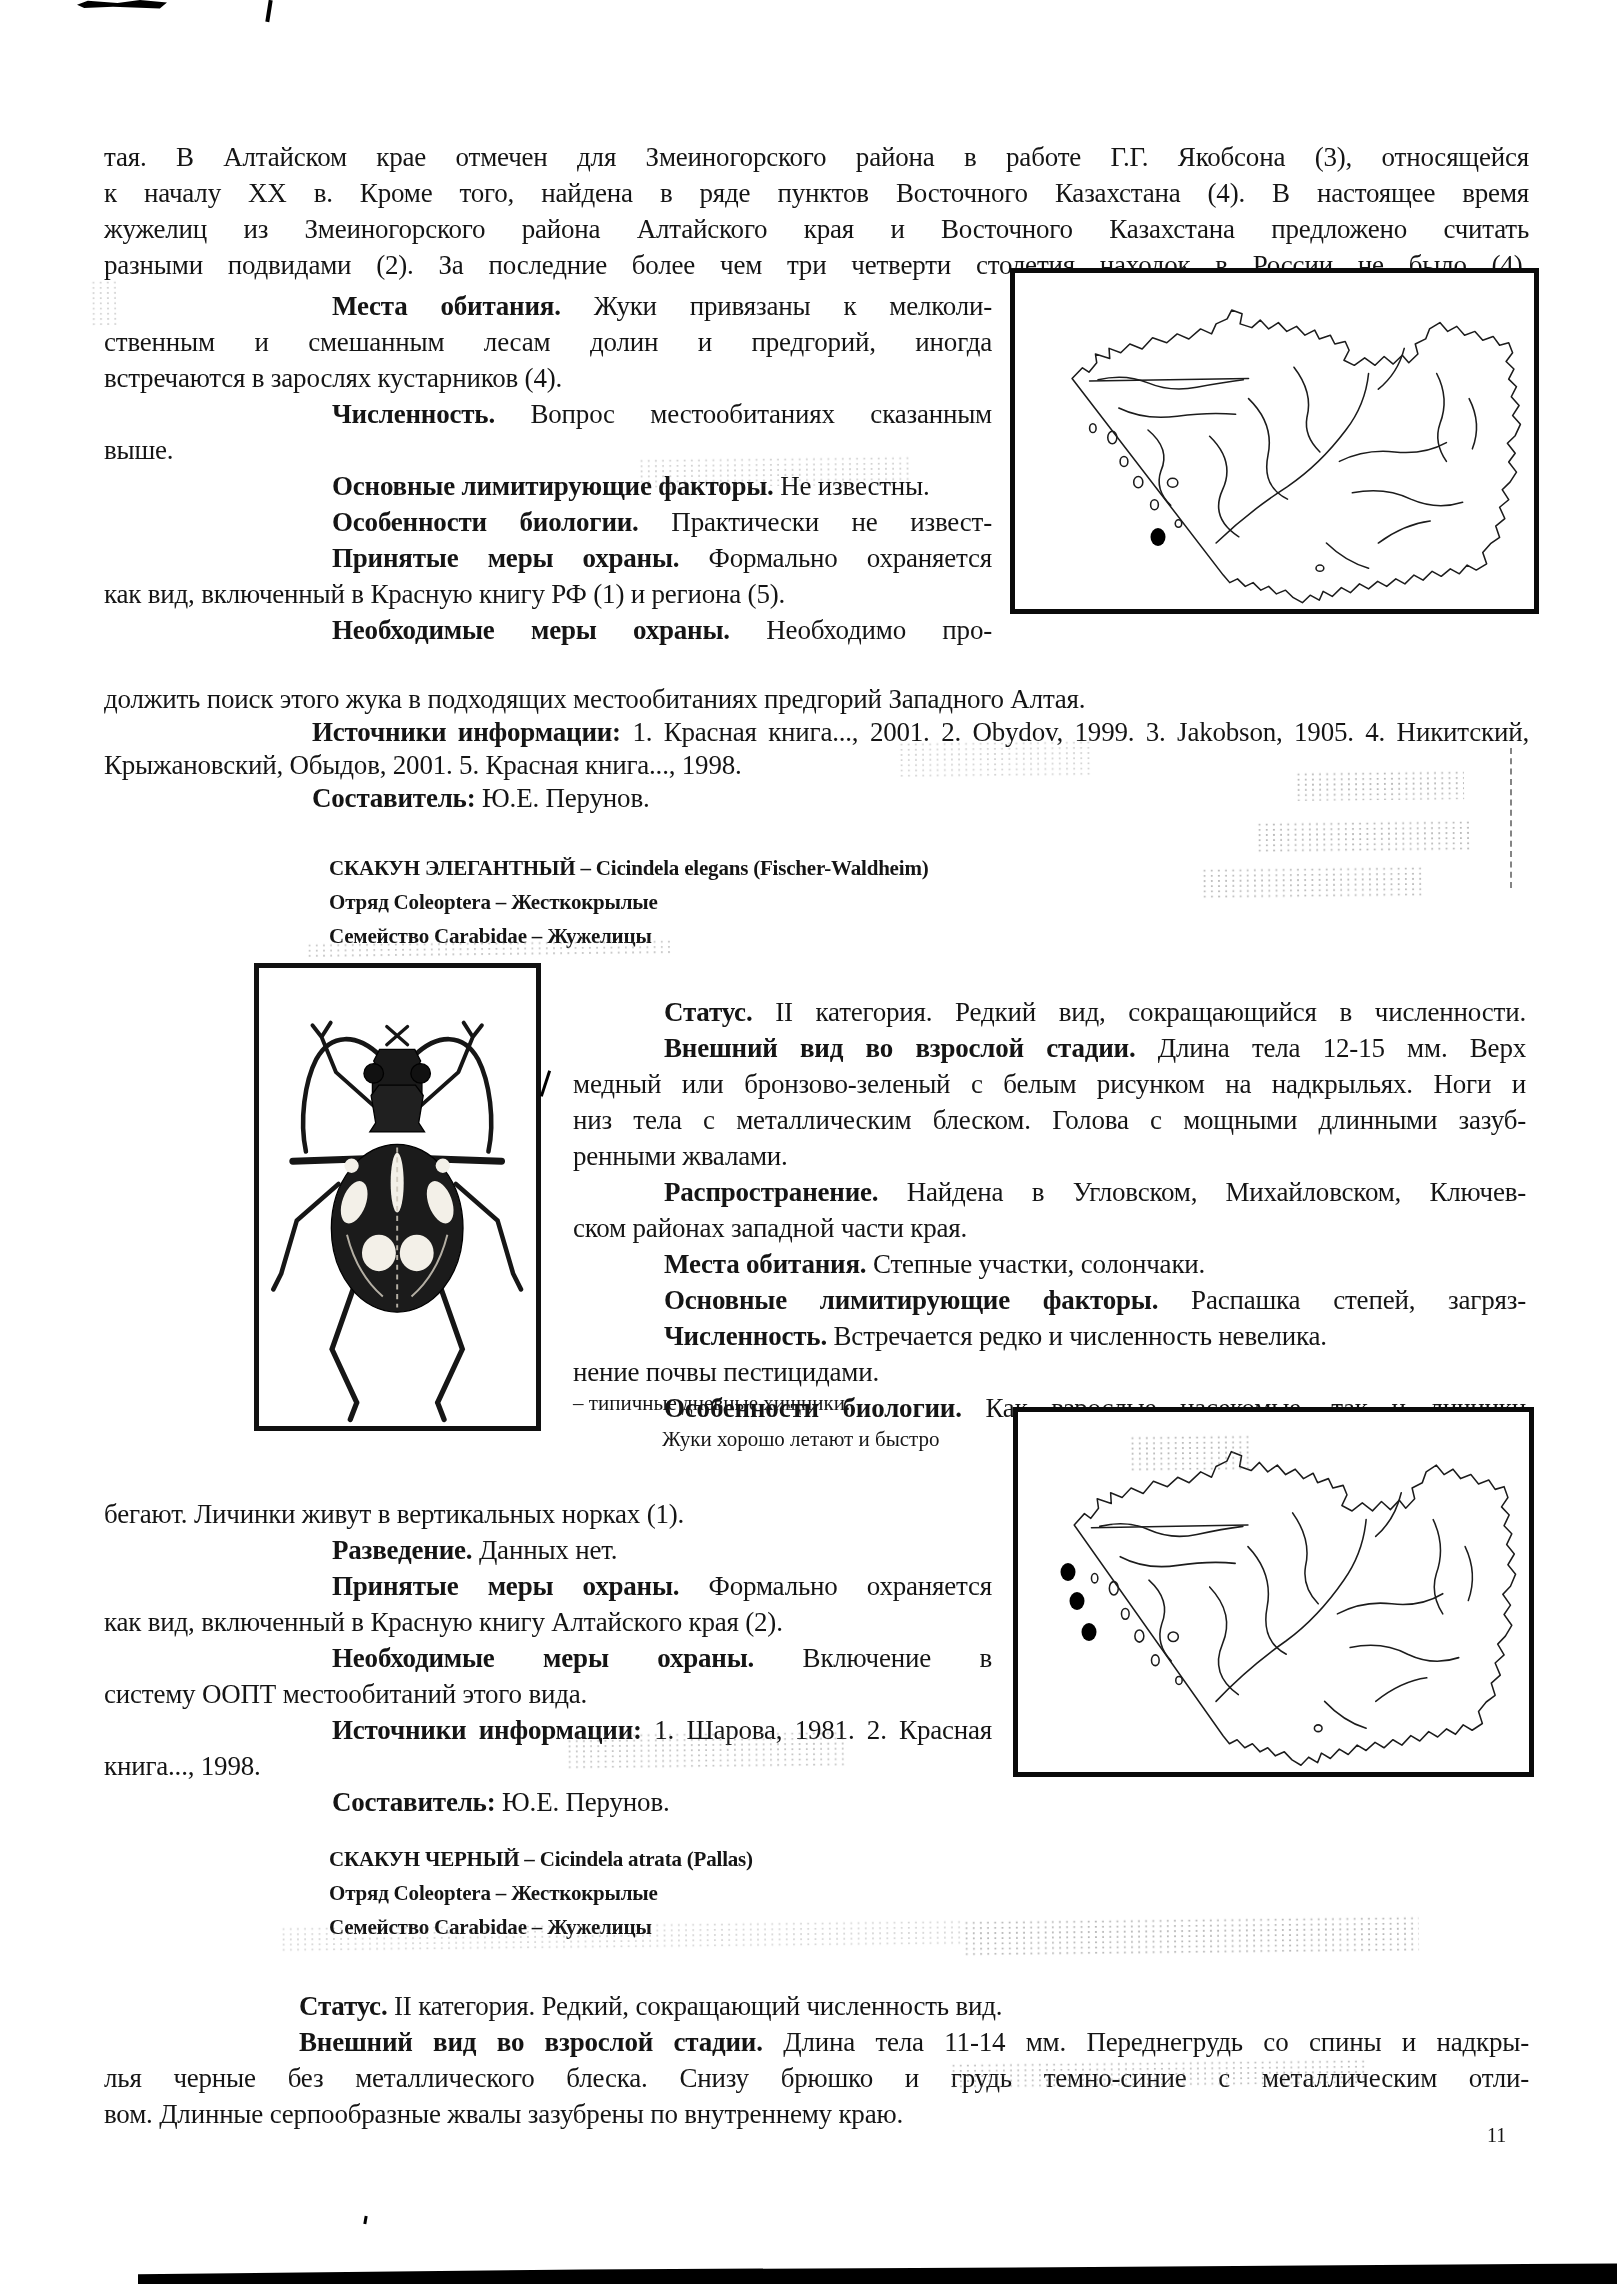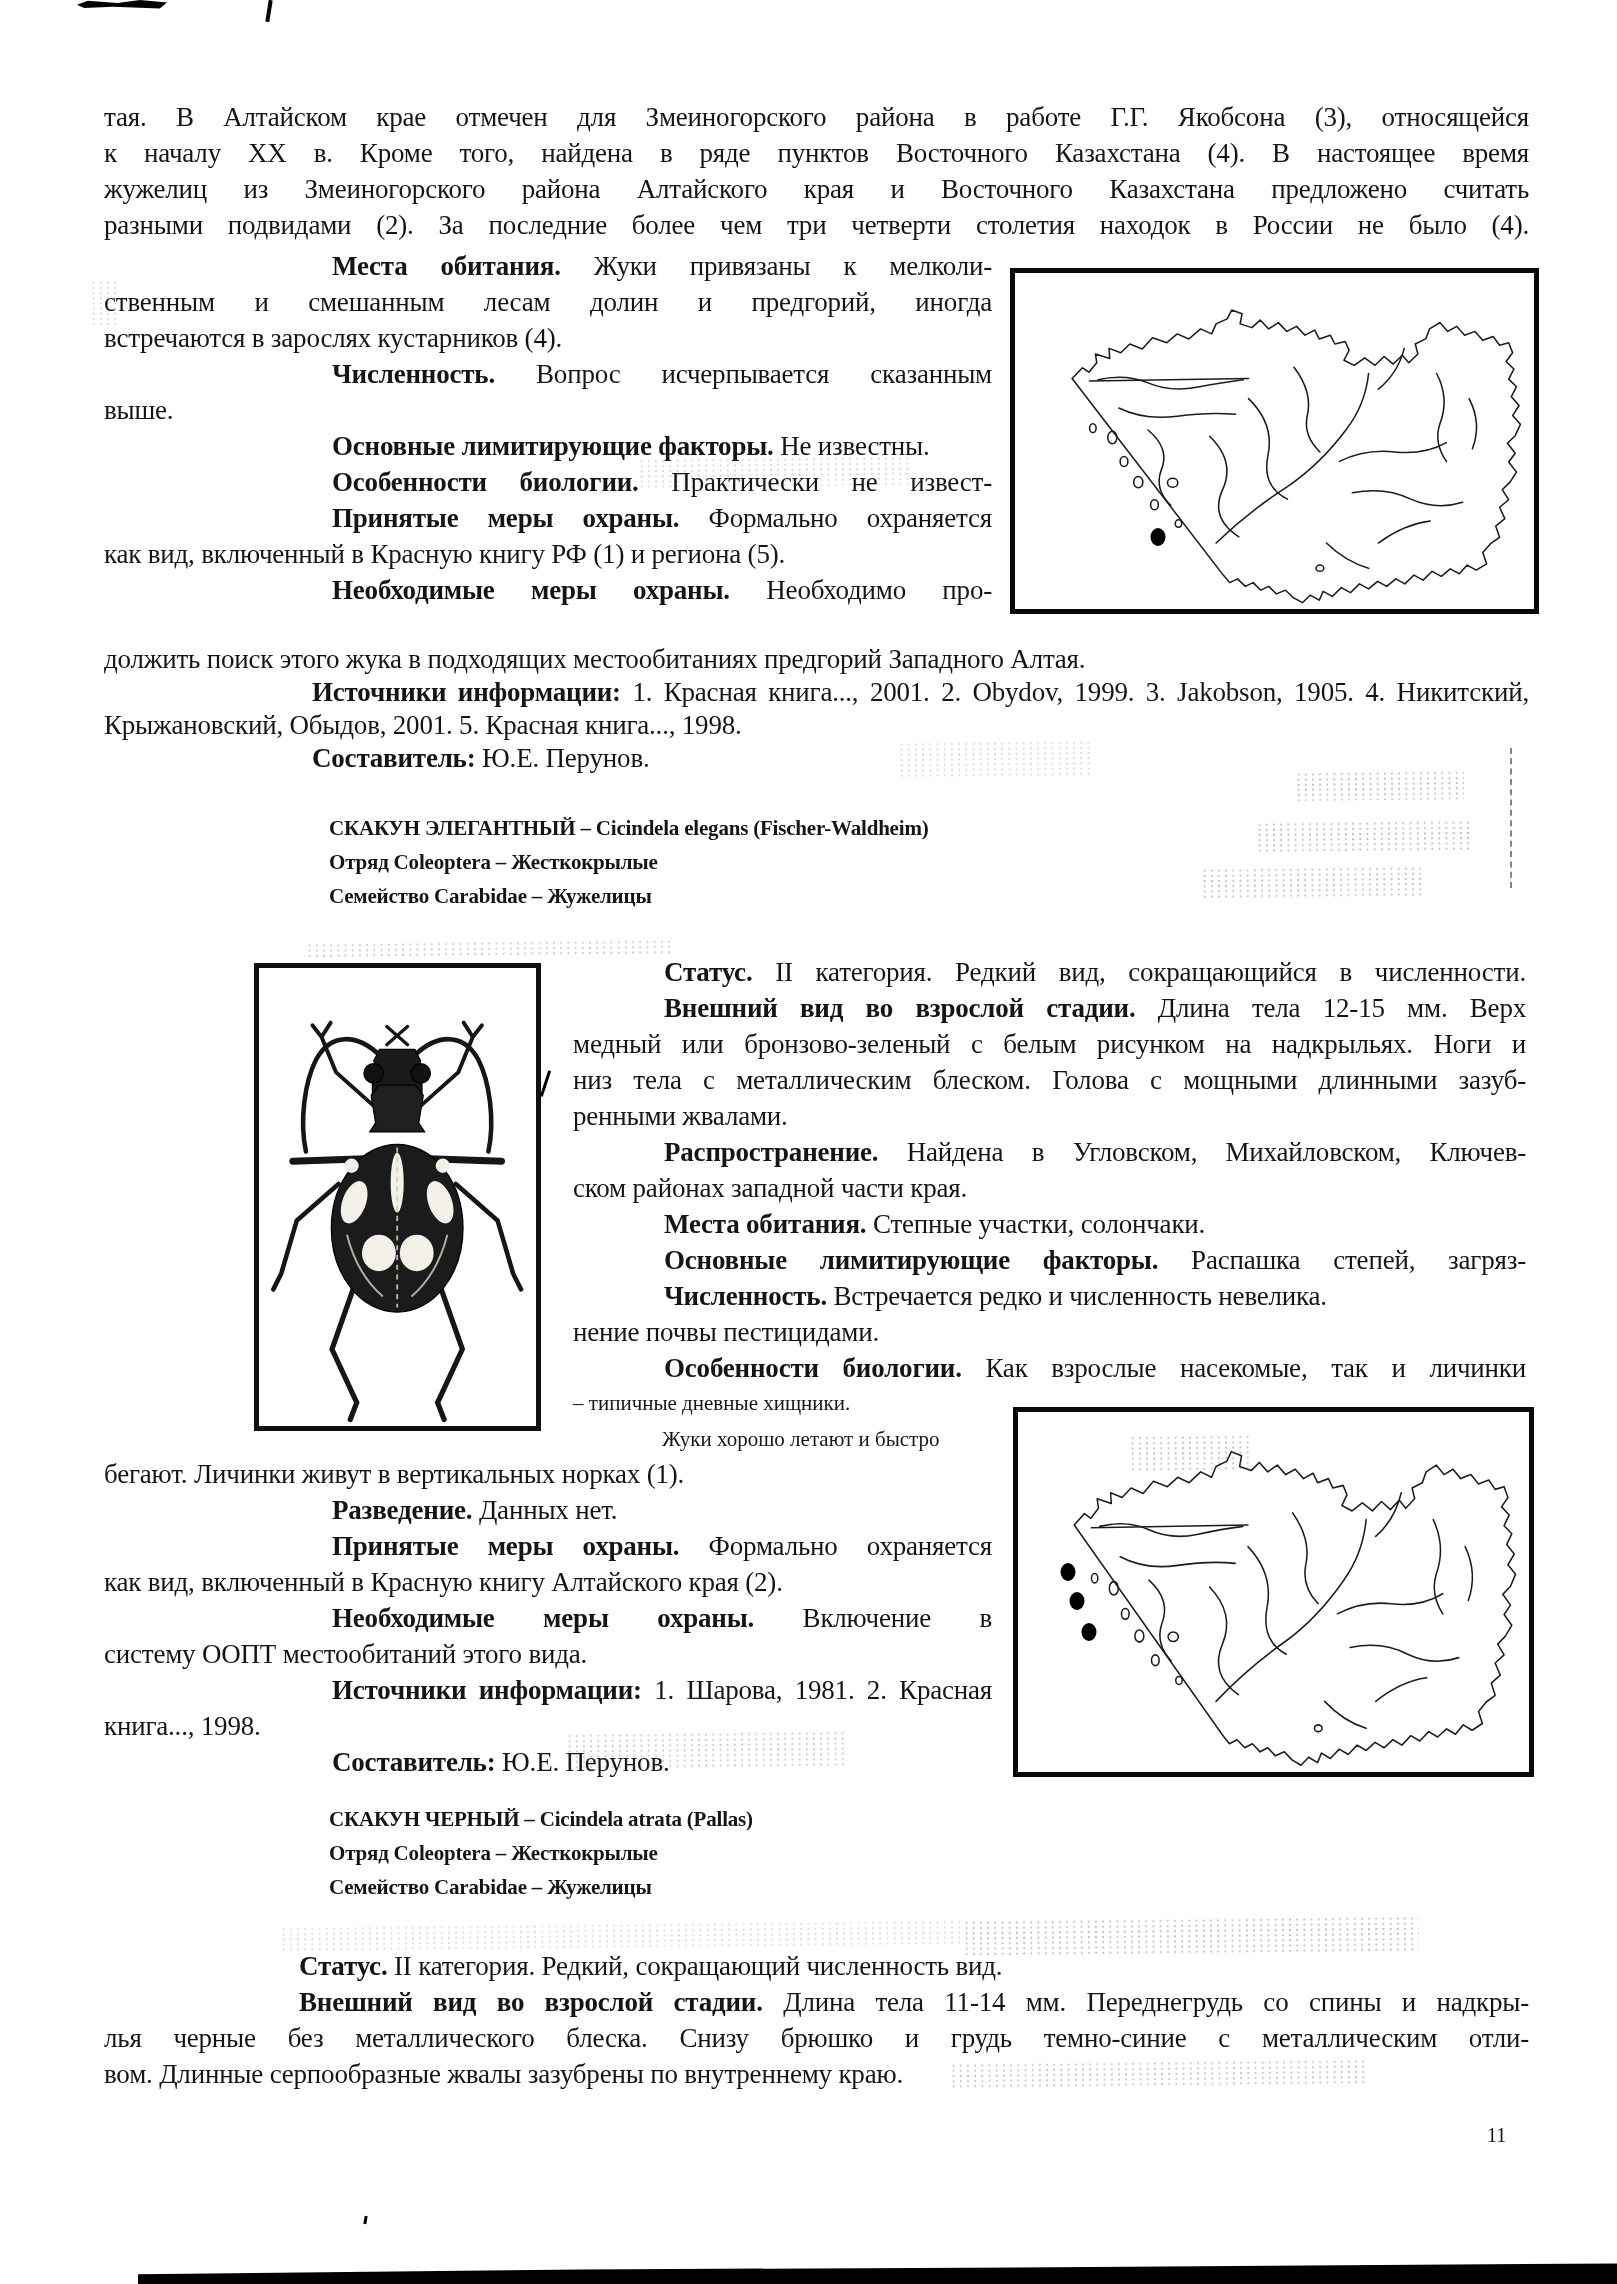--- a/index.html
+++ b/index.html
@@ -1,21 +1,21 @@
 <!DOCTYPE html>
 <html style="font-size:10.4px"><head>
 <meta charset="utf-8">
 <style>
   html,body{margin:0;padding:0;background:#e8e8e8;}
   .page{
     position:relative;width:1618px;height:2284px;background:#ffffff;
     font-family:"Liberation Serif","DejaVu Serif",serif;color:#151515;overflow:hidden;
   }
   .abs{position:absolute;}
-  .col{position:absolute;}
+  .col{position:absolute;margin-top:40px;}
   .ln{position:relative;height:36px;line-height:36px;font-size:27px;letter-spacing:-0.2px;white-space:normal;}
   .ln50{height:33px;line-height:33px;}
   .j{text-align:justify;text-align-last:justify;}
   .l{text-align:left;}
   .ind{padding-left:228px;}
   .ind2{padding-left:208px;}
   .ind3{padding-left:195px;}
   .indB{padding-left:91px;}
   .lead{font-weight:bold;}
   .h-ln{height:34px;line-height:34px;font-weight:bold;font-size:21px;white-space:nowrap;letter-spacing:-0.2px;}
@@ -42,21 +42,21 @@
     <div class="ln j"><span>тая. В Алтайском крае отмечен для Змеиногорского района в работе Г.Г. Якобсона (3), относящейся</span></div>
     <div class="ln j"><span>к началу XX в. Кроме того, найдена в ряде пунктов Восточного Казахстана (4). В настоящее время</span></div>
     <div class="ln j"><span>жужелиц из Змеиногорского района Алтайского края и Восточного Казахстана предложено считать</span></div>
     <div class="ln j"><span>разными подвидами (2). За последние более чем три четверти столетия находок в России не было (4).</span></div>
   </div>
 
   <div class="col" style="top:248px;left:104px;width:888px;">
     <div class="ln j ind"><b class="lead">Места обитания.</b><span> Жуки привязаны к мелколи-</span></div>
     <div class="ln j"><span>ственным и смешанным лесам долин и предгорий, иногда</span></div>
     <div class="ln l"><span>встречаются в зарослях кустарников (4).</span></div>
-    <div class="ln j ind"><b class="lead">Численность.</b><span> Вопрос исчерпывается сказанным</span></div>
+    <div class="ln j ind"><b class="lead">Численность.</b><span> Вопрос местообитаниях сказанным</span></div>
     <div class="ln l"><span>выше.</span></div>
     <div class="ln l ind"><b class="lead">Основные лимитирующие факторы.</b><span> Не известны.</span></div>
     <div class="ln j ind"><b class="lead">Особенности биологии.</b><span> Практически не извест-</span></div>
     <div class="ln j ind"><b class="lead">Принятые меры охраны.</b><span> Формально охраняется</span></div>
     <div class="ln l"><span>как вид, включенный в Красную книгу РФ (1) и региона (5).</span></div>
     <div class="ln j ind"><b class="lead">Необходимые меры охраны.</b><span> Необходимо про-</span></div>
   </div>
 
   <div class="framebox mapbox" style="left:1010px;top:268px;width:519px;height:336px;">
     <svg class="mapsvg" viewBox="0 0 800 535" preserveAspectRatio="none">

